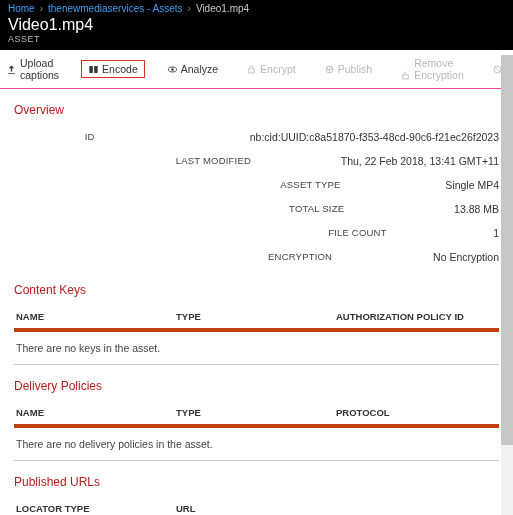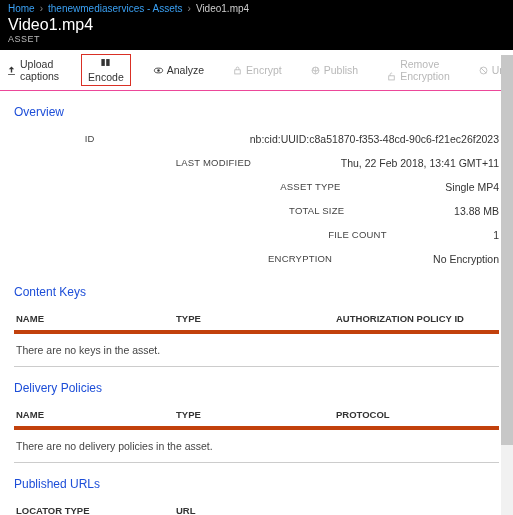--- a/index.html
+++ b/index.html
@@ -11,23 +11,23 @@
   .titlebar { background: #000; color: #fff; padding: 2px 8px 6px 8px; display: flex; align-items: flex-start; }
   .titlebar .tleft { flex: 1; }
   .titlebar .ttitle { font-size: 16px; font-weight: 400; }
   .titlebar .tsub { font-size: 9px; color: #bbb; letter-spacing: 0.5px; }
   .titlebar .ticons { display: flex; gap: 10px; align-items: center; padding-top: 2px; }
   .titlebar .ticons span { color: #fff; font-size: 12px; }
   .toolbar { background: #fff; border-bottom: 1px solid #ec4899; display: flex; align-items: center; padding: 4px 0; gap: 16px; }
   .toolbar .tb { display: flex; align-items: center; gap: 3px; padding: 3px 6px; color: #333; font-size: 10.5px; cursor: pointer; }
   .toolbar .tb.disabled { color: #b8b8b8; align-items: flex-end; }
   .toolbar .tb svg { width: 11px; height: 11px; }
-  .toolbar .tb.hl { border: 1.5px solid #d93025; padding: 2px 6px; flex-direction: column; }
+  .toolbar .tb.hl { border: 1.5px solid #d93025; padding: 2px 6px; }
   .content { padding: 10px 14px; height: 446px; overflow-y: auto; }
-  .section-title { font-size: 12px; color: #1d4ed8; margin: 14px 0 8px 0; font-weight: 400; }
+  .section-title { font-size: 12px; color: #b91c1c; margin: 14px 0 8px 0; font-weight: 400; }
   .section-title.first { margin-top: 4px; }
   .kv { display: flex; padding: 6px 0; font-size: 10.5px; justify-content: flex-end; }
   .kv .k { width: 165px; color: #444; text-transform: uppercase; font-size: 9.5px; letter-spacing: 0.2px; }
   .kv .v { color: #333; }
   .tbl-head { display: flex; padding: 6px 2px; border-bottom: 4px solid #c2410c; font-size: 9.5px; font-weight: 600; color: #333; }
   .tbl-foot { border-bottom: 1px solid #ccc; }
   .tbl-head .c1, .tbl-body .c1 { width: 160px; }
   .tbl-head .c2, .tbl-body .c2 { width: 160px; }
   .tbl-head .c3, .tbl-body .c3 { flex: 1; }
   .tbl-body { padding: 10px 2px; font-size: 10.5px; color: #444; }

